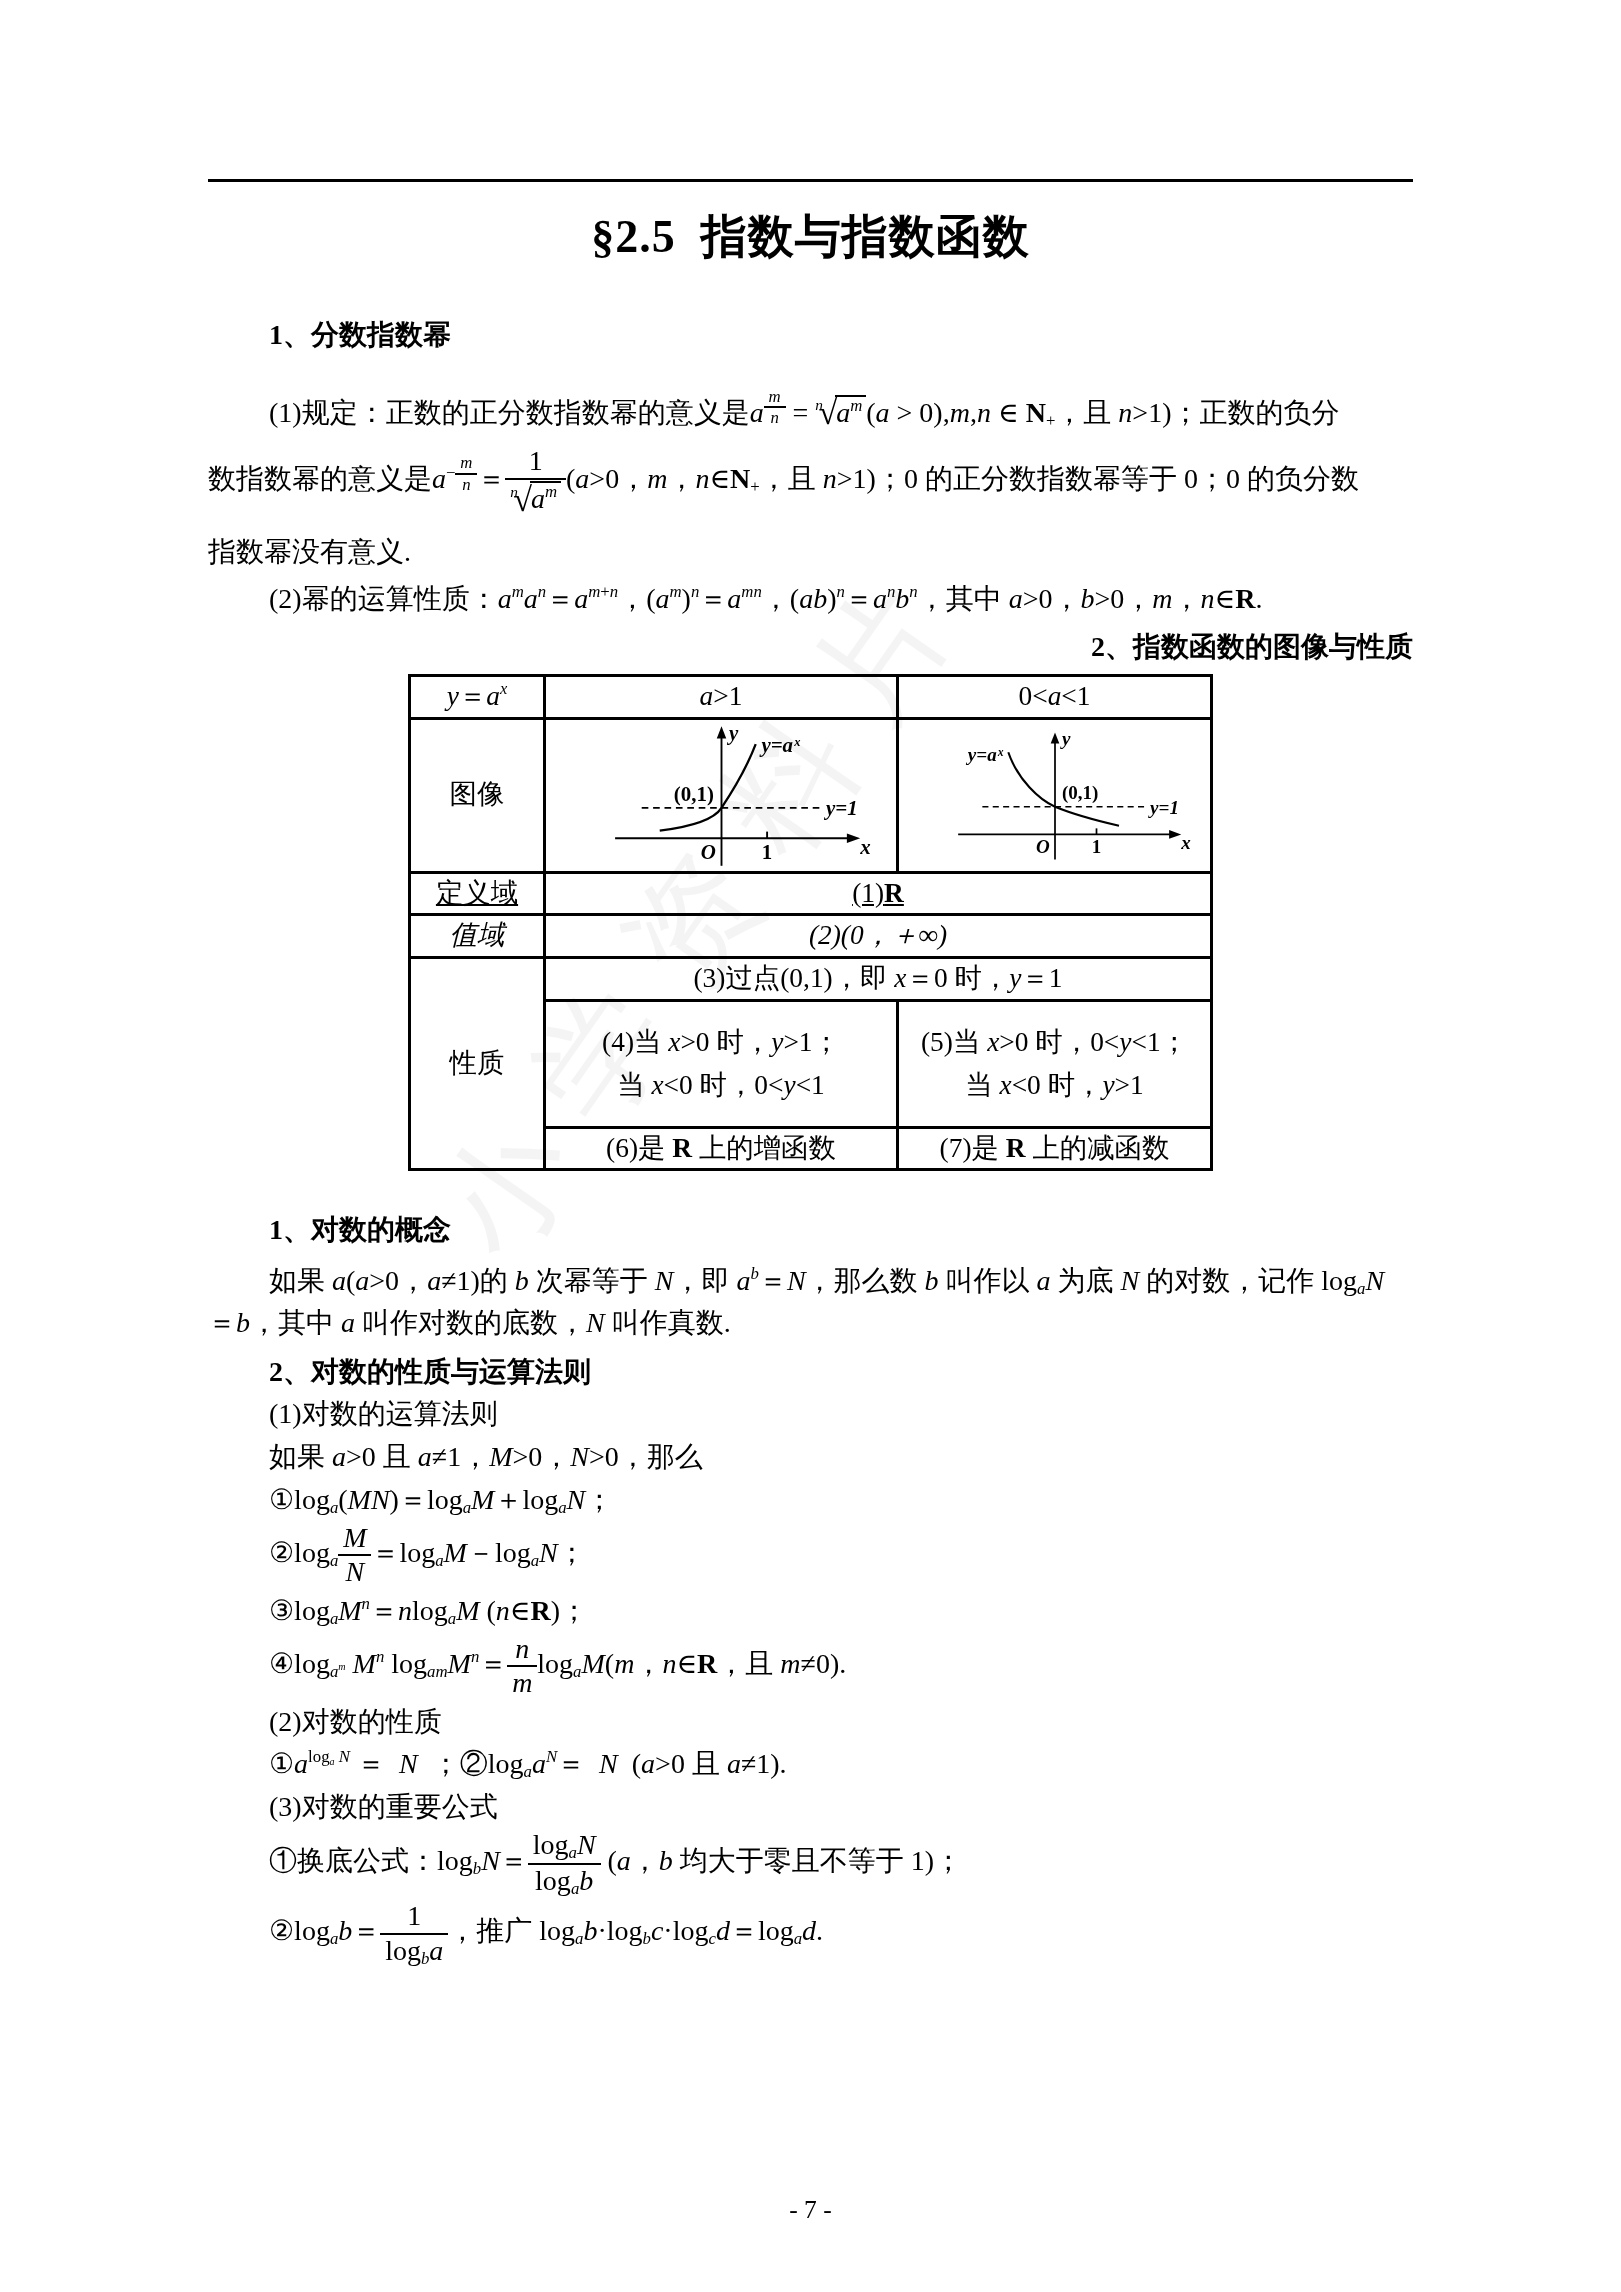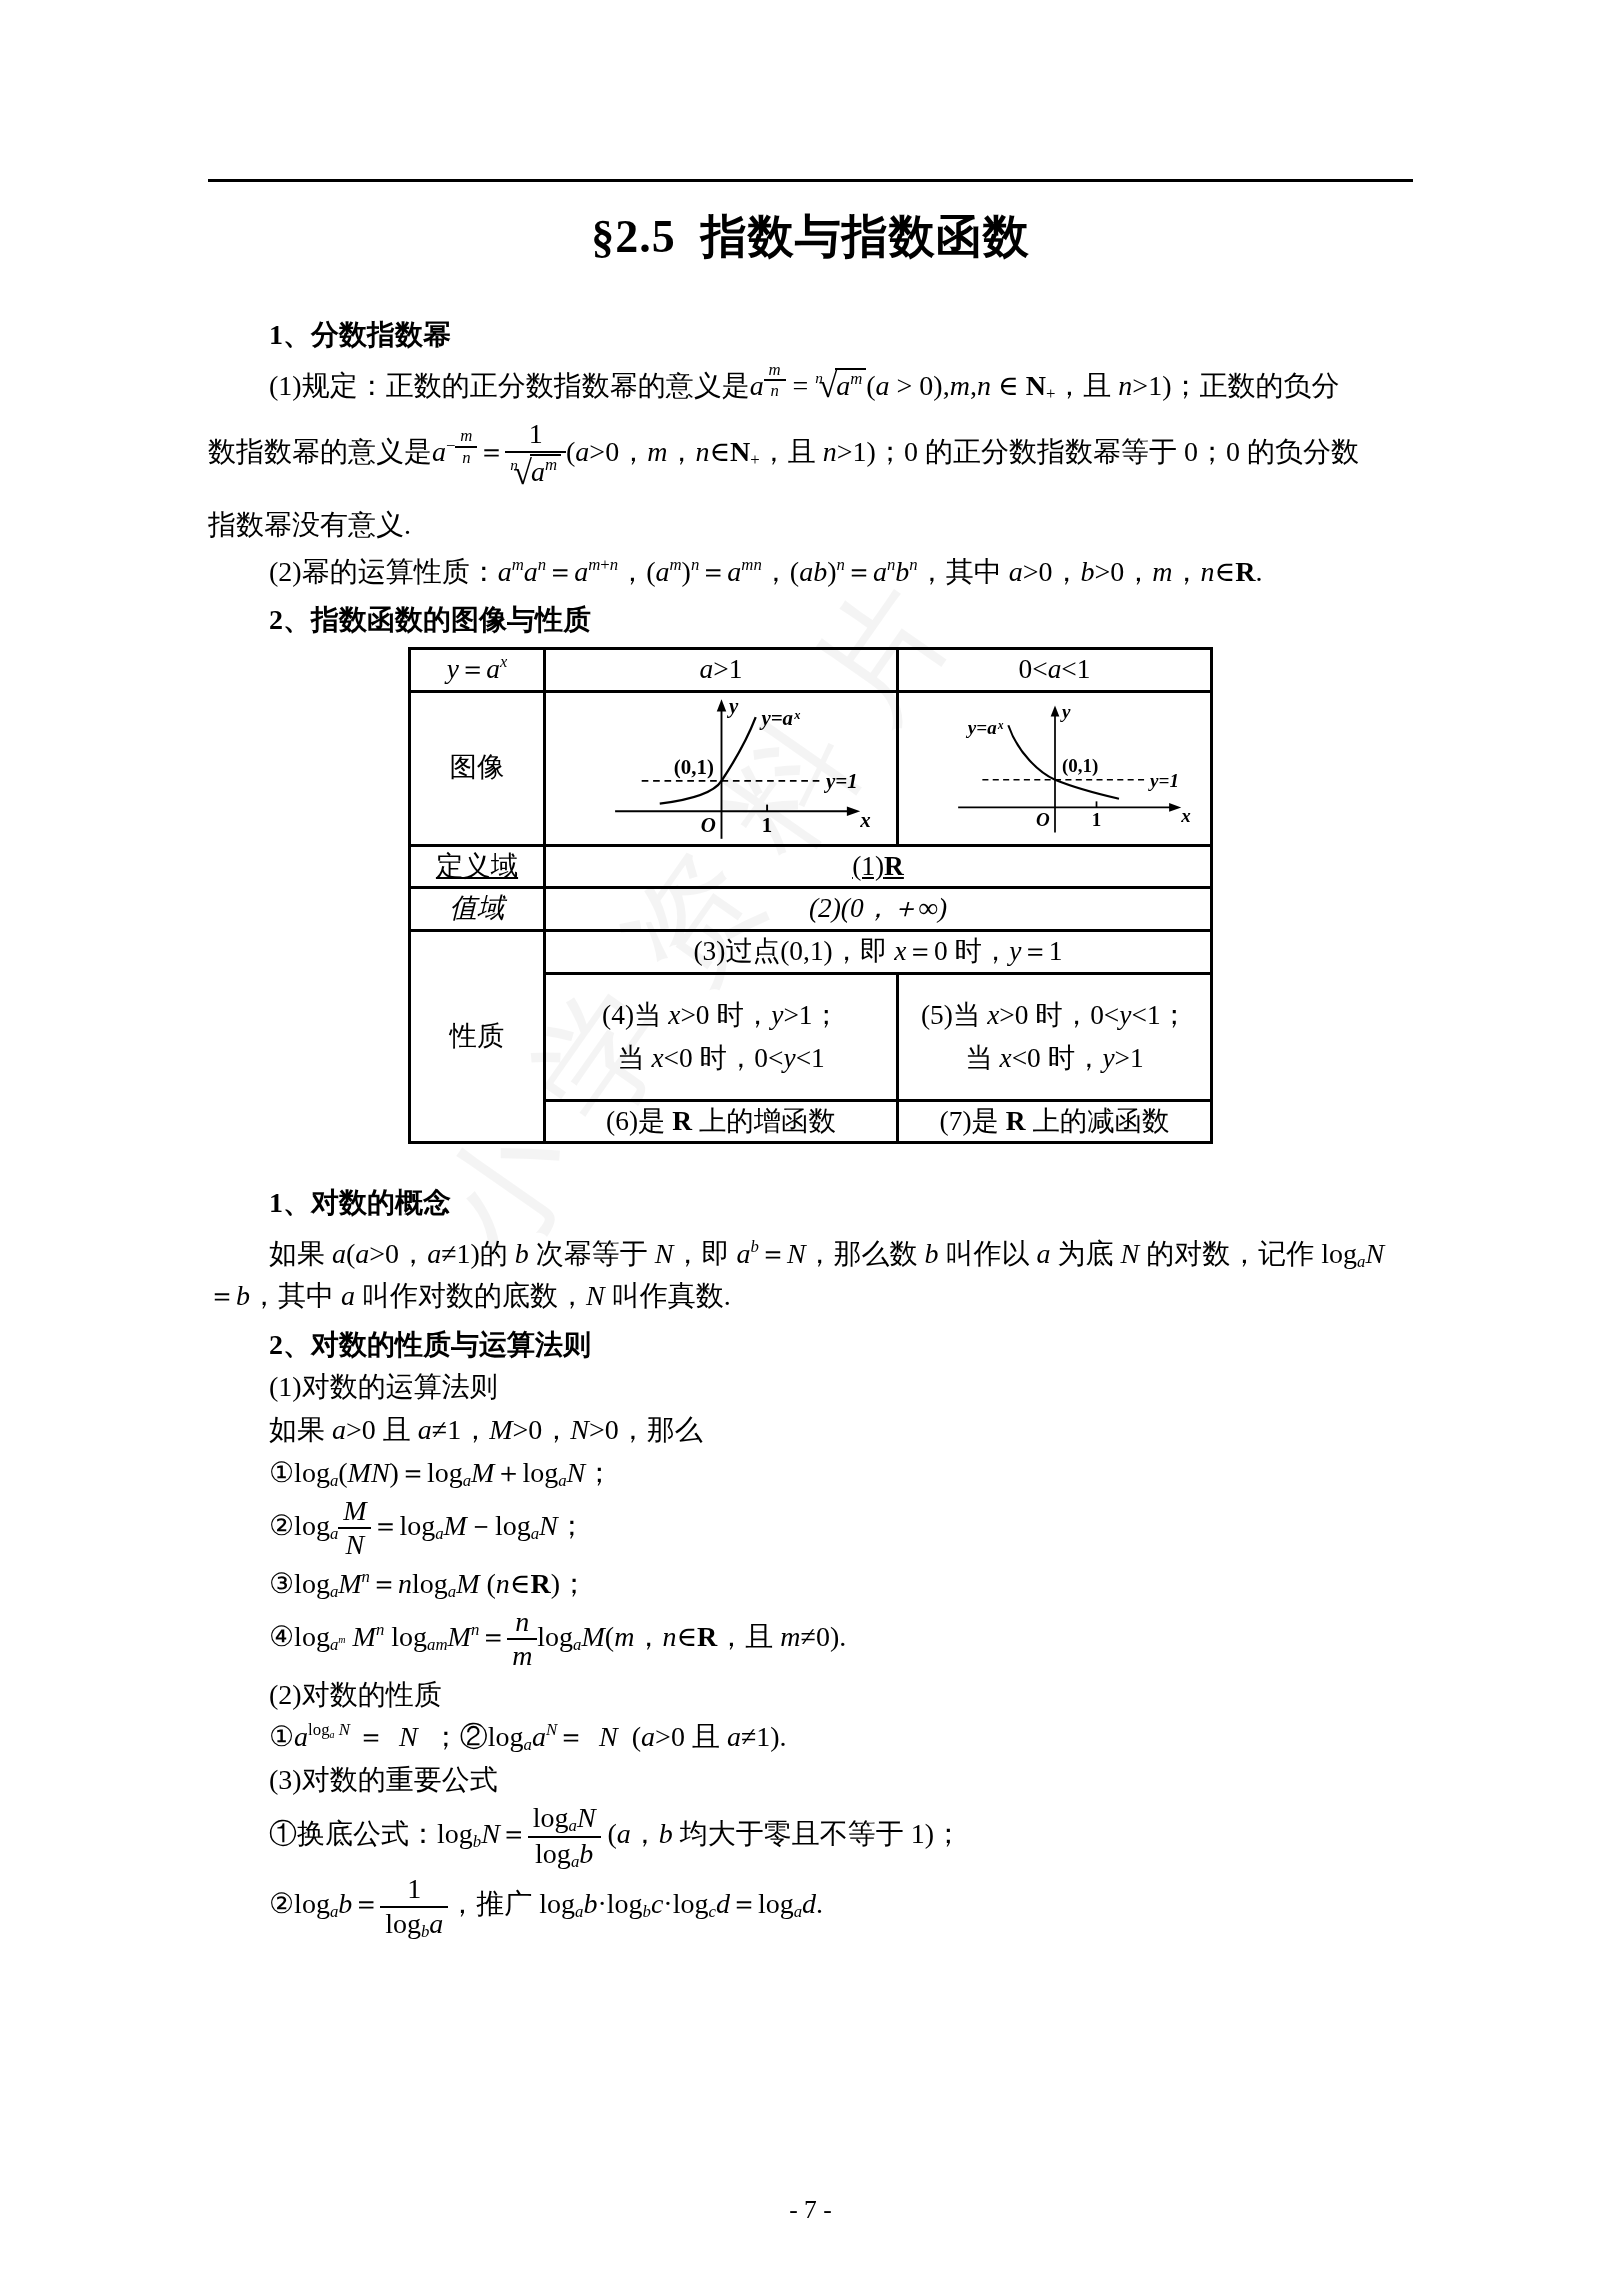--- a/index.html
+++ b/index.html
@@ -7,25 +7,25 @@
         font-family:"Liberation Serif","DejaVu Serif",serif;color:#000;font-size:28px;
         line-height:1.45;box-sizing:border-box;padding:0 208px;overflow:hidden;}
   .topline{border-top:3.9px solid #000;margin-top:179px;height:0;}
   .sec-title{font-size:46px;font-weight:bold;text-align:center;letter-spacing:1px;white-space:pre;}
   .t25{margin-top:21.6px;}
   .t26{margin-top:47px;}
   .line{white-space:pre;}
   .ind{padding-left:61px;}
   .sub-head{font-weight:bold;}
   .s25-h1{margin-top:45px;}
-  .s25-p1l1{margin-top:4px;}
+  .s25-p1l1{margin-top:31px;}
   .s25-p1l2{margin-top:7.8px;}
   .s25-p1l3{margin-top:13.7px;}
   .s25-p2{margin-top:5.9px;}
-  .s25-h2{margin-top:7.8px;}
+  .s25-h2{margin-top:7.8px;text-align:right;}
   .s26-h1{margin-top:39px;}
   .s26-p1l1{margin-top:9.8px;}
   .s26-h2{margin-top:7.8px;}
   .mt0{margin-top:2px;}
   
   .it{font-style:italic;}
   .bf{font-weight:bold;}
   .sup{font-size:.6em;vertical-align:.65em;}
   .sub{font-size:.6em;vertical-align:-.25em;}
   .frac{display:inline-block;vertical-align:middle;text-align:center;line-height:1.15;}

